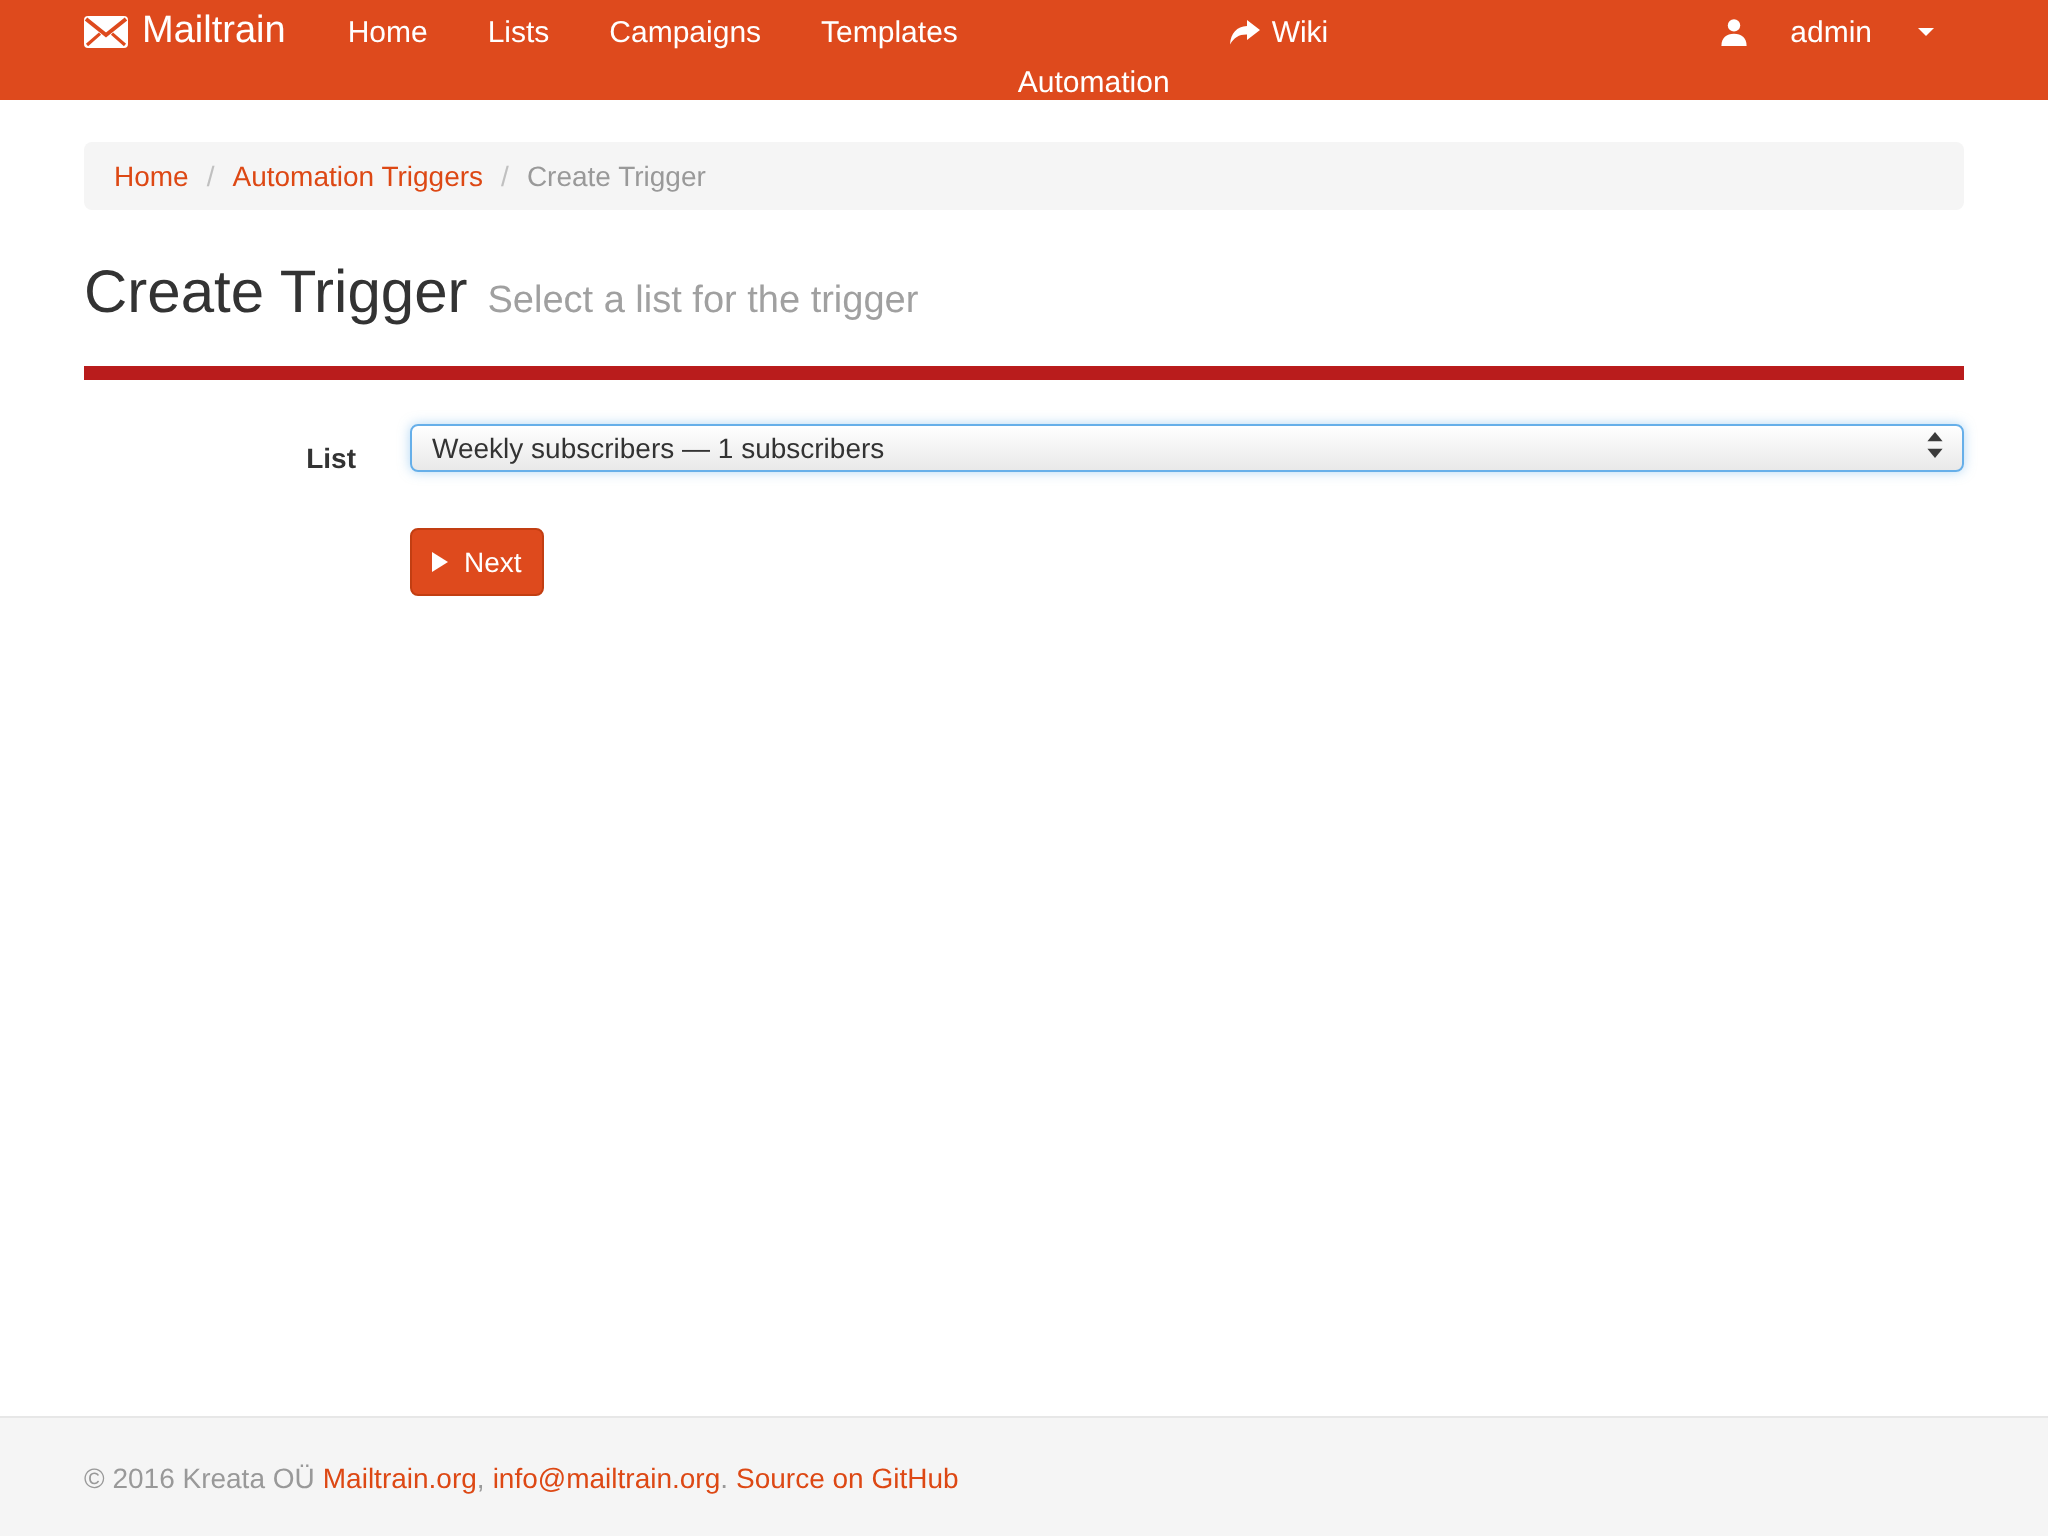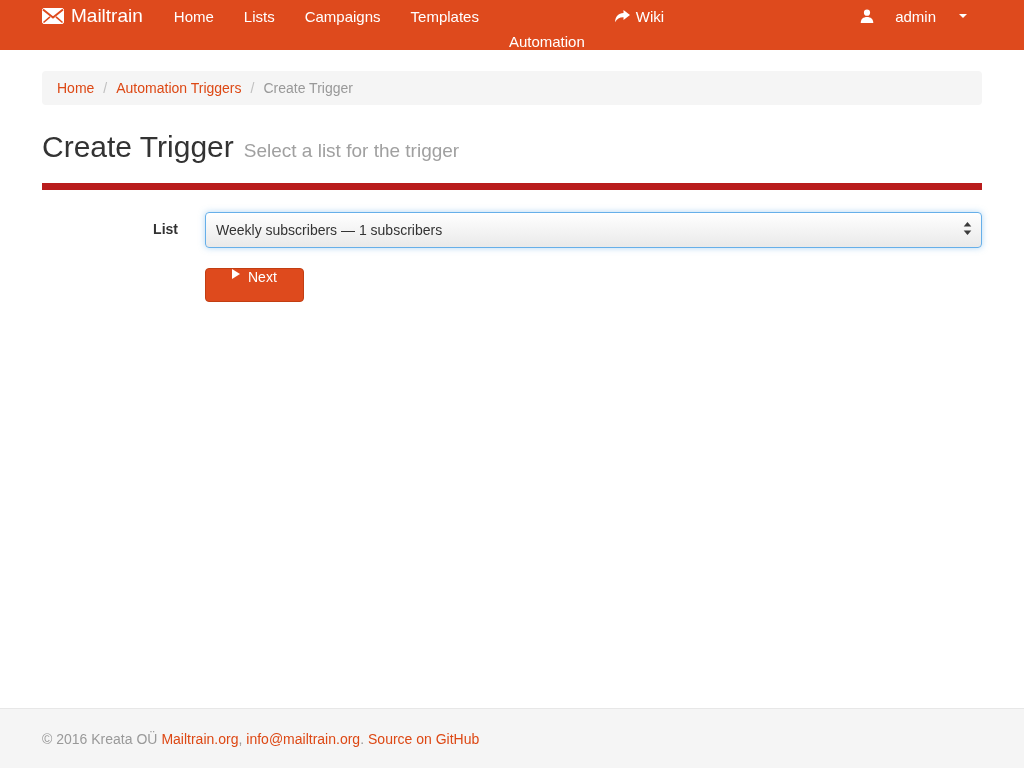--- a/index.html
+++ b/index.html
@@ -114,43 +114,44 @@
     text-align: right;
     font-weight: 700;
     color: #333;
     line-height: 34px;
     flex: 0 0 auto;
   }
   .control-col { flex: 1 1 auto; }
 
   .select-control {
     position: relative;
-    height: 36px;
+    height: 24px;
     border: 1px solid #66AFE9;
     border-radius: 4px;
     background: linear-gradient(#FFFFFF, #E9E9E9);
     box-shadow: inset 0 1px 0 #fff, 0 0 6px rgba(102,175,233,0.5);
     display: flex;
     align-items: center;
     padding: 0 26px 0 10px;
     color: #333;
     cursor: pointer;
   }
   .select-control .spinner {
     position: absolute;
     right: 9px;
     top: 50%;
     transform: translateY(-50%);
     display: block;
   }
 
   .btn-next {
     display: inline-flex;
+    align-items: center;
     height: 34px;
-    padding: 0 26px;
+    padding: 0 10px;
     background: #DE4A1D;
     border: 1px solid #C23E12;
     border-radius: 4px;
     color: #fff;
     font-size: 14px;
     font-family: inherit;
     cursor: pointer;
   }
   .play-icon {
     width: 0; height: 0;

